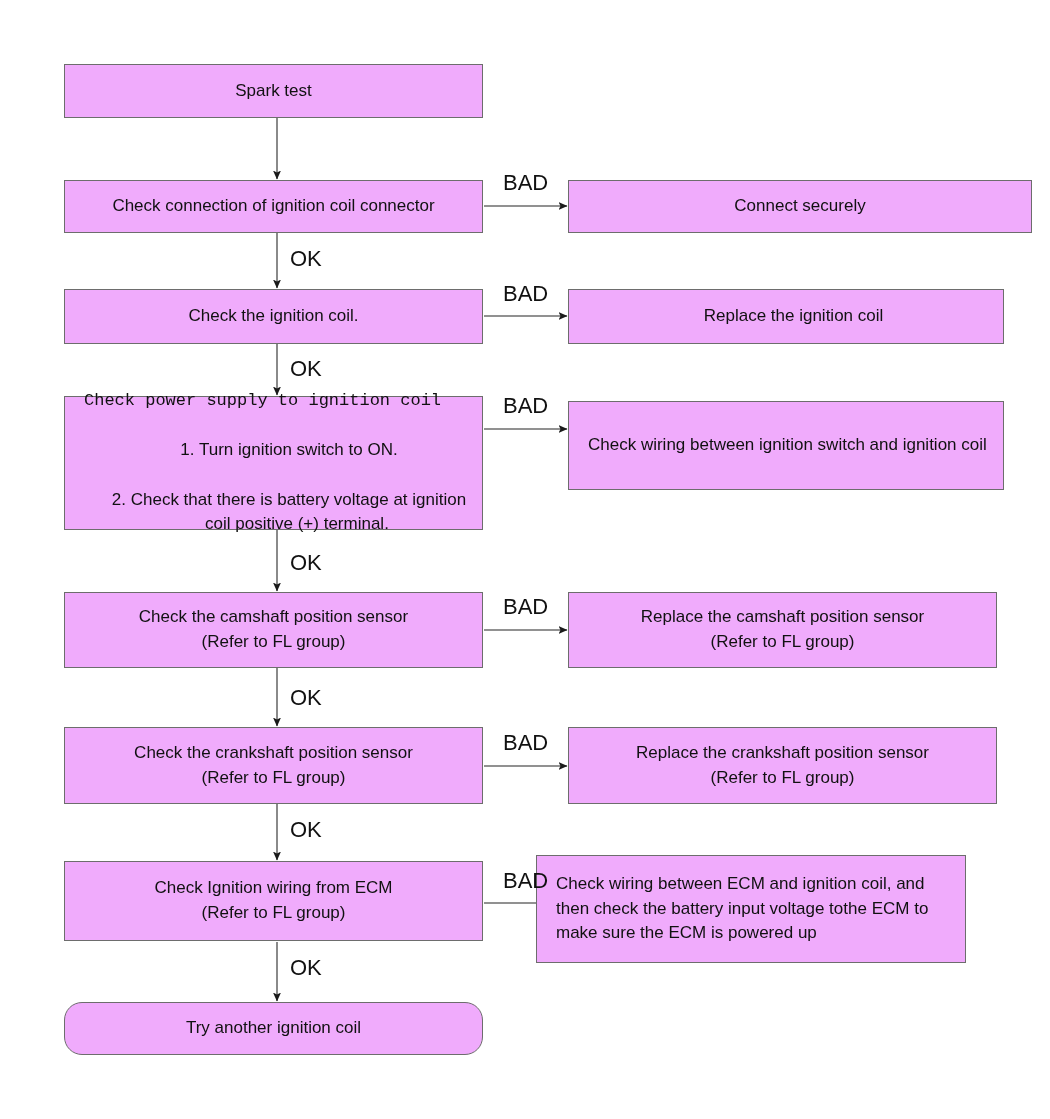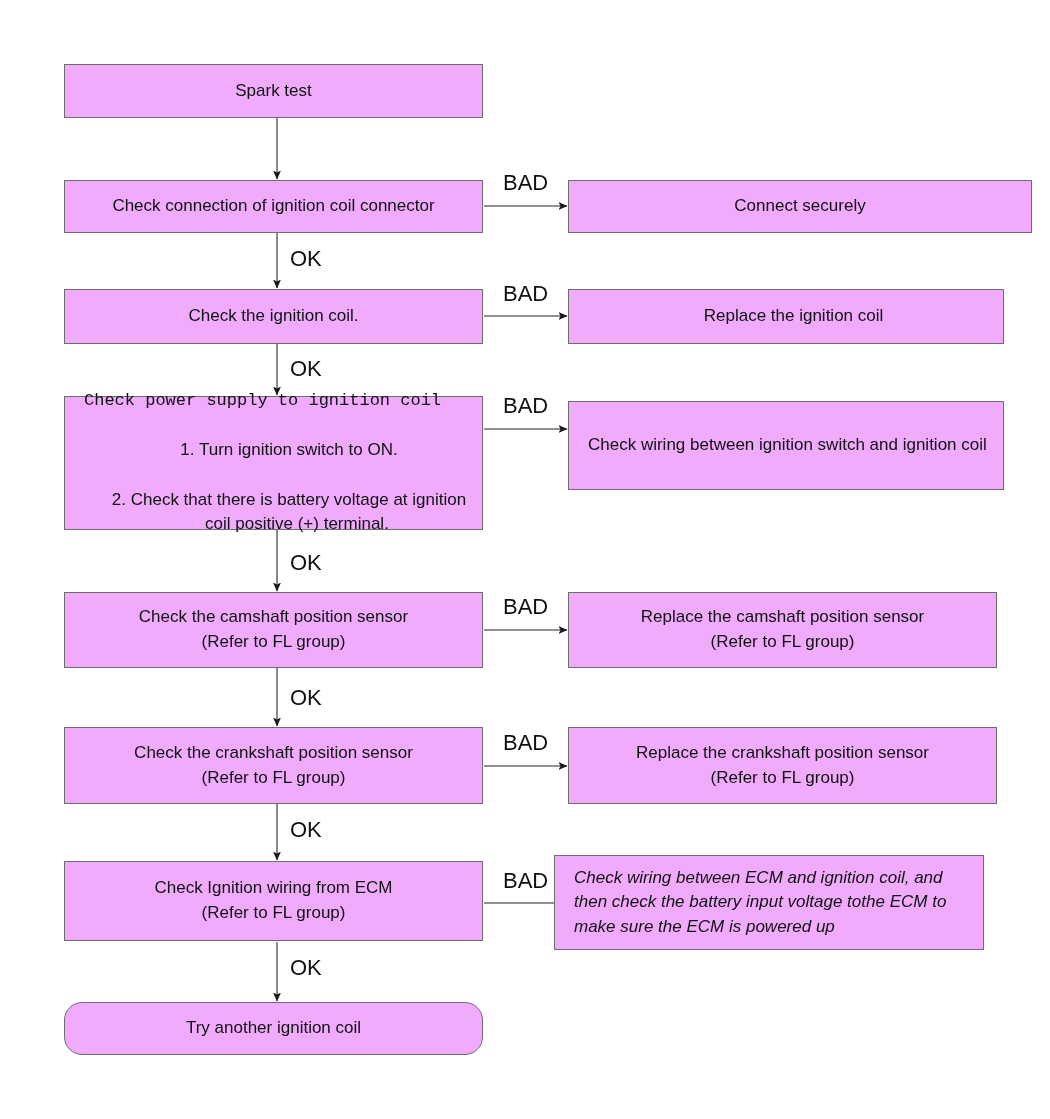--- a/index.html
+++ b/index.html
@@ -147,21 +147,21 @@
     <span class="txt">Replace the crankshaft position sensor
 (Refer to FL group)</span>
   </div>
   <div class="edge-label" style="left:503px; top:730px;">BAD</div>
   <div class="edge-label" style="left:290px; top:817px;">OK</div>
 
   <div class="node center" style="left:64px; top:861px; width:419px; height:80px;">
     <span class="txt">Check Ignition wiring from ECM
 (Refer to FL group)</span>
   </div>
-  <div class="node left" style="left:554px; top:855px; width:430px; height:95px;font-style:italic;">
+  <div class="node left" style="left:536px; top:855px; width:430px; height:108px;">
     <span class="txt">Check wiring between ECM and ignition coil, and then check the battery input voltage tothe ECM to make sure the ECM is powered up</span>
   </div>
   <div class="edge-label" style="left:503px; top:868px;">BAD</div>
   <div class="edge-label" style="left:290px; top:955px;">OK</div>
 
   <div class="node center" style="left:64px; top:1002px; width:419px; height:53px;border-radius:18px;">
     <span class="txt">Try another ignition coil</span>
   </div>
 
 </div>

